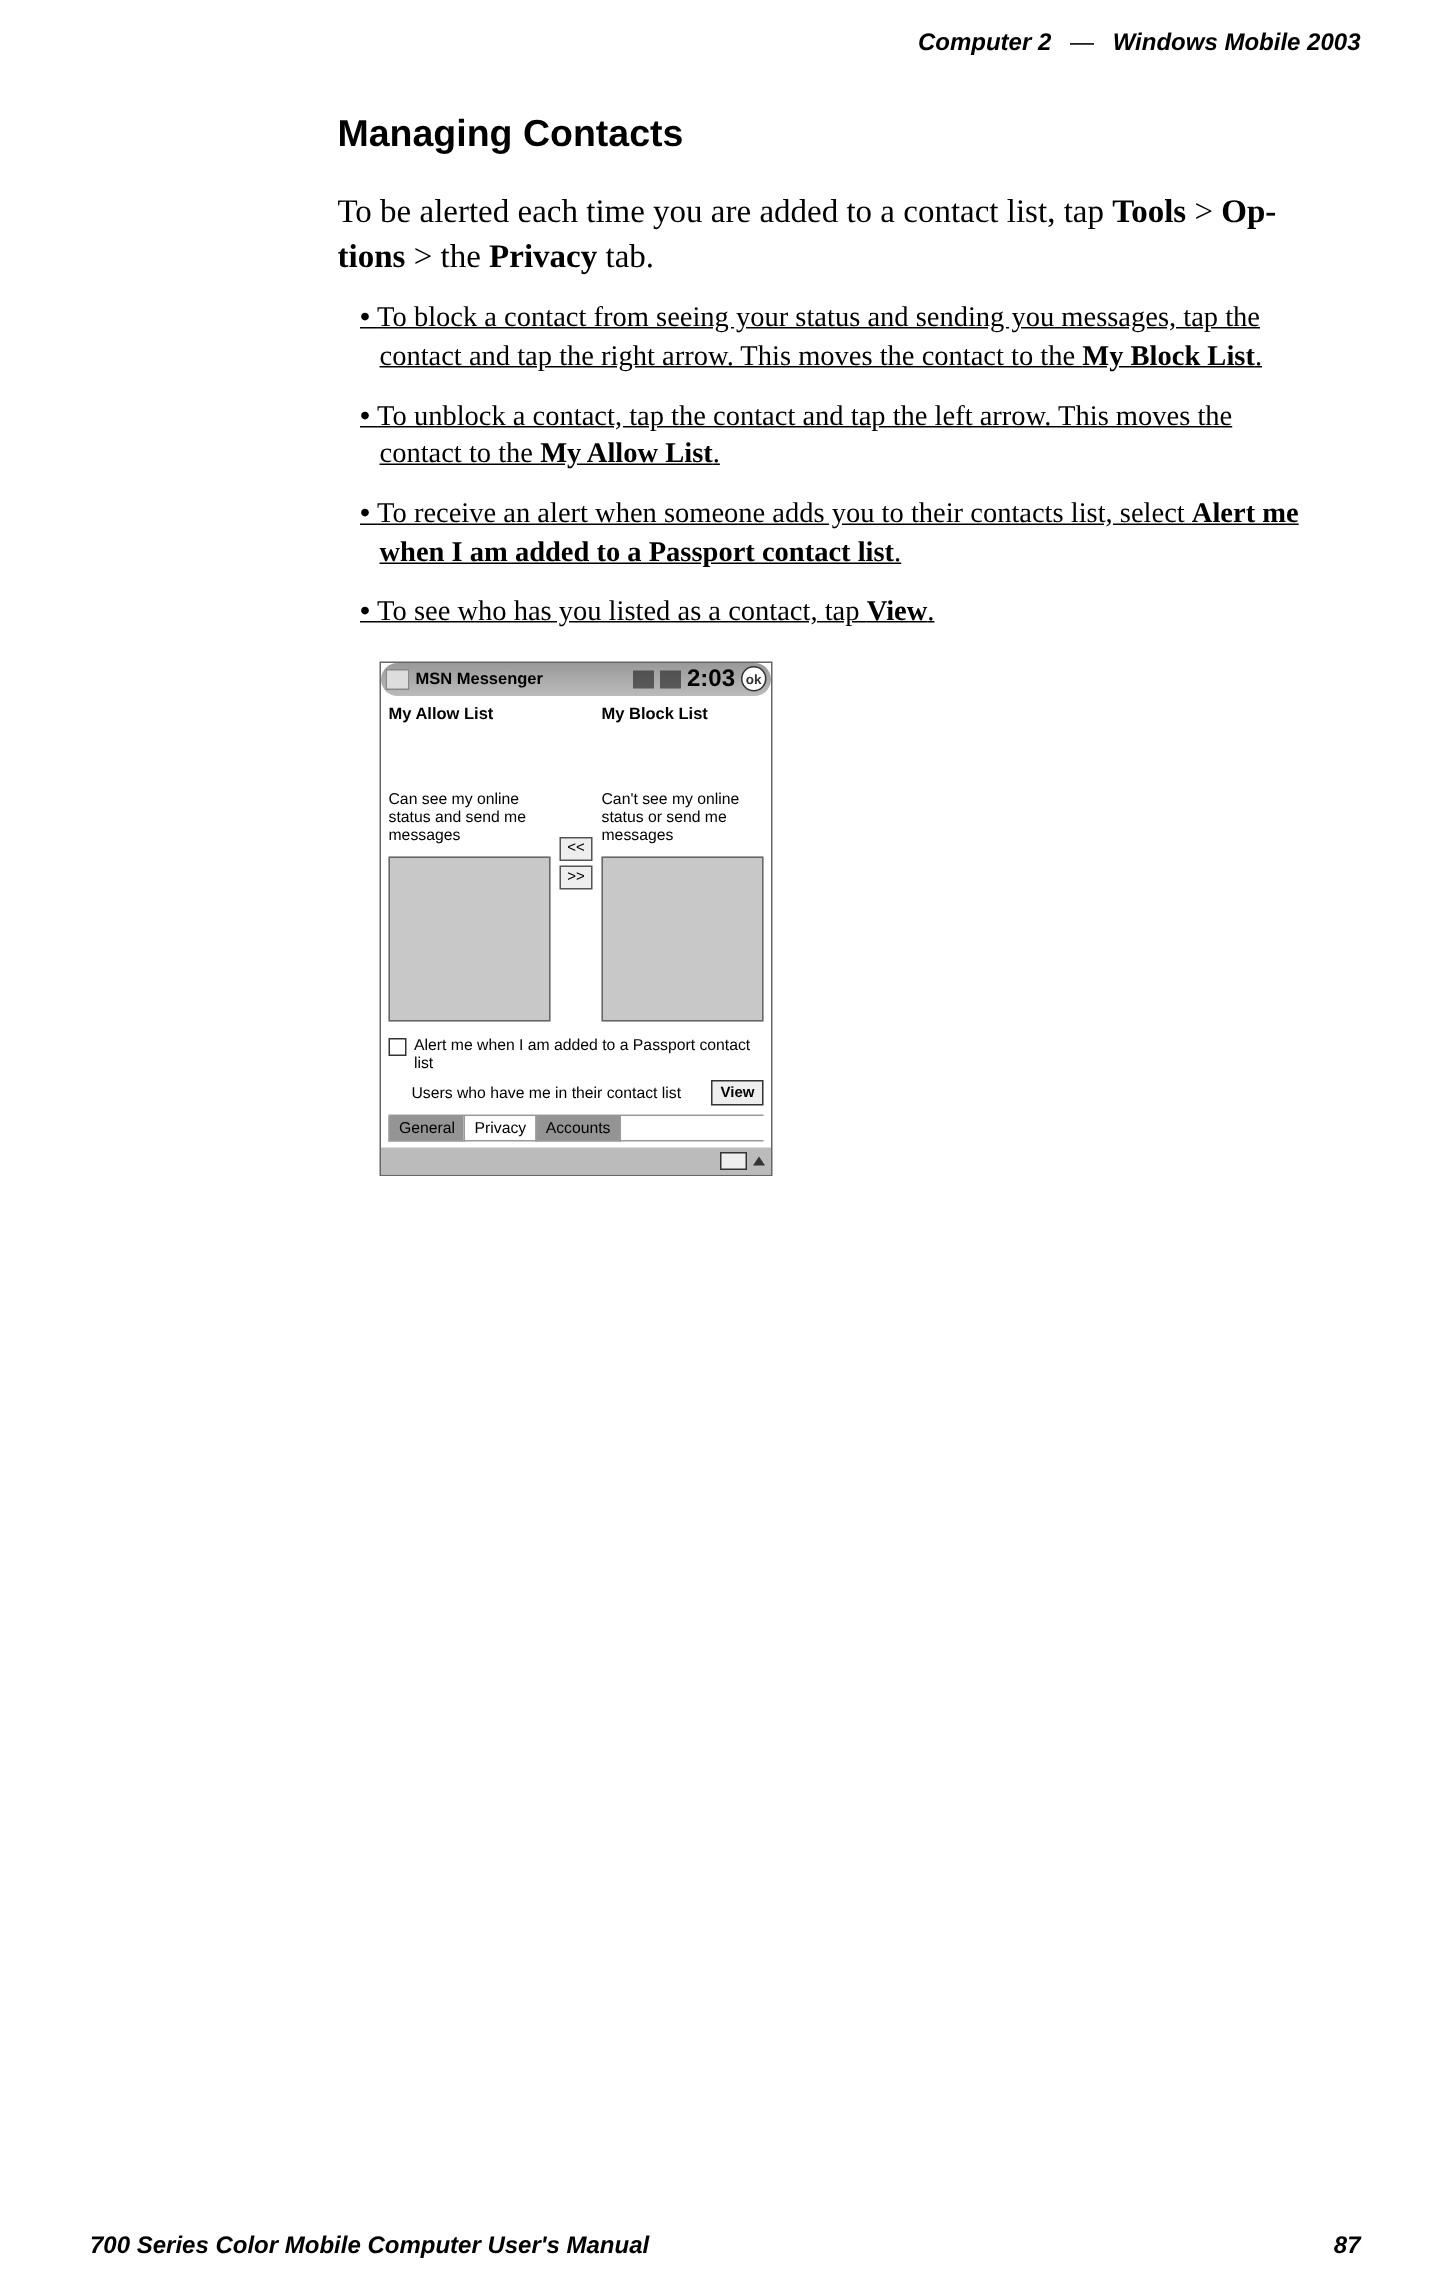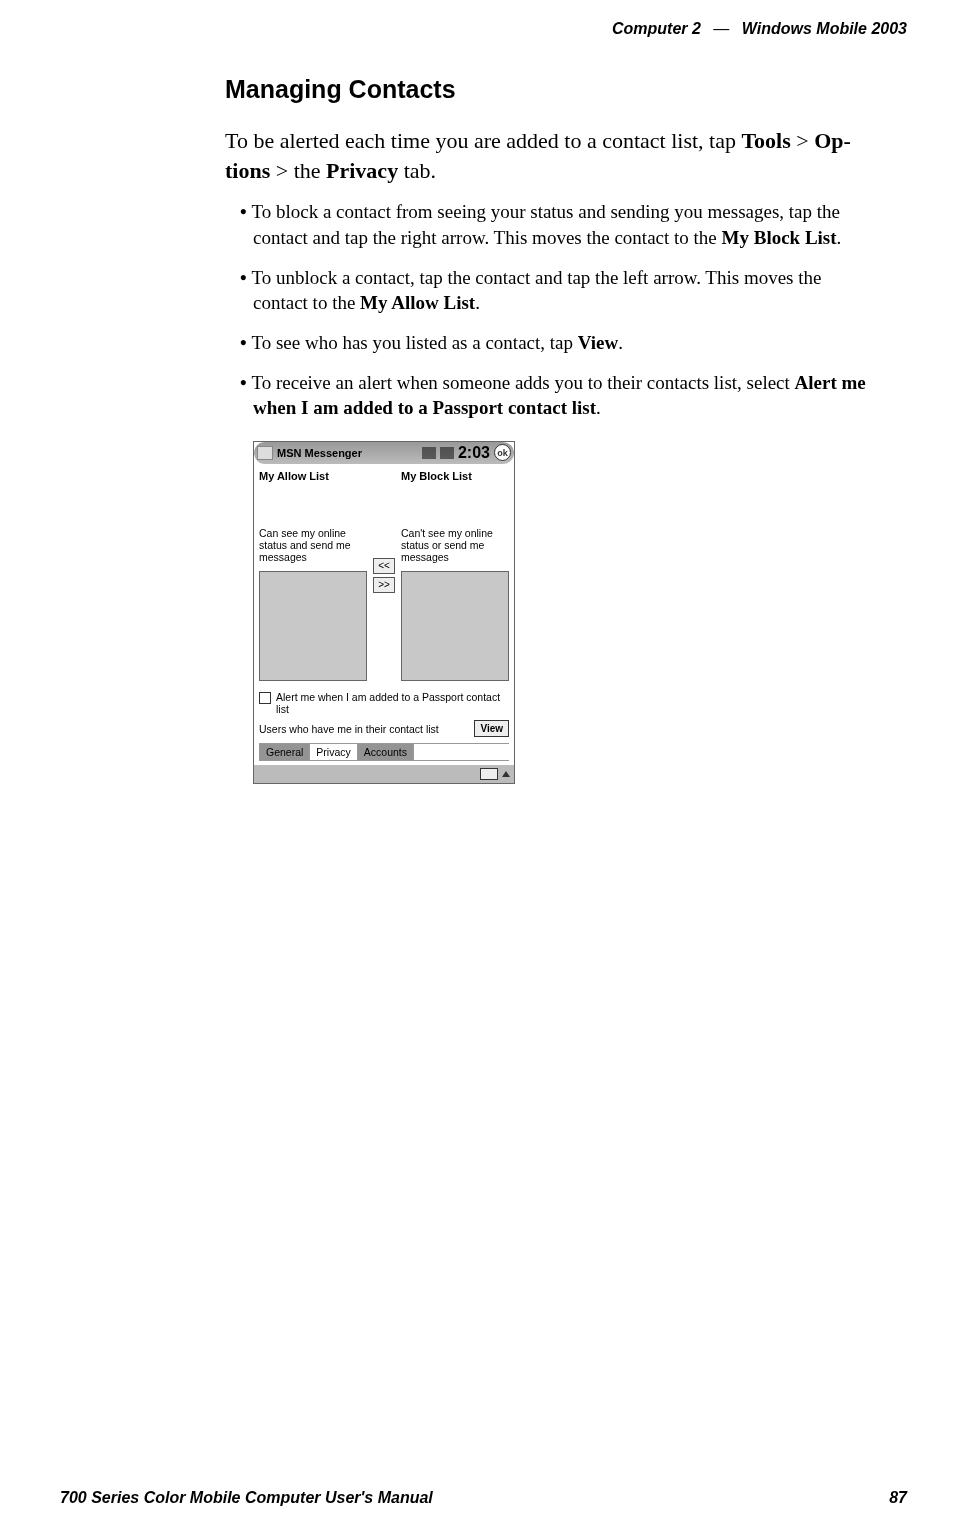--- a/index.html
+++ b/index.html
@@ -42,20 +42,21 @@
     ul {
       list-style: none;
       padding-left: 0;
     }
     ul li {
       font-size: 19px;
       line-height: 1.35;
       margin-bottom: 14px;
       padding-left: 28px;
       text-indent: -13px;
+      text-decoration: underline;
     }
     ul li::before {
       content: "• ";
       font-weight: bold;
     }
     
     .pda {
       width: 262px;
       margin-top: 20px;
       margin-left: 28px;
@@ -111,21 +112,21 @@
       background: #eee;
       border: 1px solid #555;
       font-size: 10px;
       line-height: 12px;
       cursor: pointer;
     }
     .chk-row { display:flex; align-items:flex-start; gap:5px; margin-top:10px; }
     .chk-row .cb { width:12px; height:12px; border:1px solid #333; flex-shrink:0; margin-top:1px; }
     .chk-row .txt { font-size:10.5px; line-height:1.2; }
     .view-row { display:flex; align-items:center; gap:5px; margin-top:4px; }
-    .view-row .txt { font-size:10.5px; flex:1; line-height:1.15; }
+    .view-row .txt { font-size:10.5px; flex:1; line-height:1.15;text-align:center; }
     .view-row .btn {
       border:1px solid #333; background:#eee;
       font-size:10px; font-weight:bold; padding:2px 5px; cursor:pointer;
     }
     .pda-tabs { display:flex; margin-top:6px; border-top:1px solid #999; }
     .pda-tabs .tab {
       border:1px solid #999;
       border-top:none;
       font-size:10.5px;
       padding:2px 6px;
@@ -169,24 +170,24 @@
   </p>
 
   <ul>
     <li>
       <span>To block a contact from seeing your status and sending you messages, tap the contact and tap the right arrow. This moves the contact to the </span><span class="bold">My Block List</span><span>.</span>
     </li>
     <li>
       <span>To unblock a contact, tap the contact and tap the left arrow. This moves the contact to the </span><span class="bold">My Allow List</span><span>.</span>
     </li>
     <li>
+      <span>To receive an alert when someone adds you to their contacts list, select </span><span class="bold">Alert me when I am added to a Passport contact list</span><span>.</span>
+    </li>
+    <li>
       <span>To see who has you listed as a contact, tap </span><span class="bold">View</span><span>.</span>
-    </li>
-    <li>
-      <span>To receive an alert when someone adds you to their contacts list, select </span><span class="bold">Alert me when I am added to a Passport contact list</span><span>.</span>
     </li>
   </ul>
 
   <div class="pda">
     <div class="pda-titlebar">
       <div class="flag"></div>
       <div class="app">MSN Messenger</div>
       <div class="stat"></div>
       <div class="stat"></div>
       <div class="time">2:03</div>

